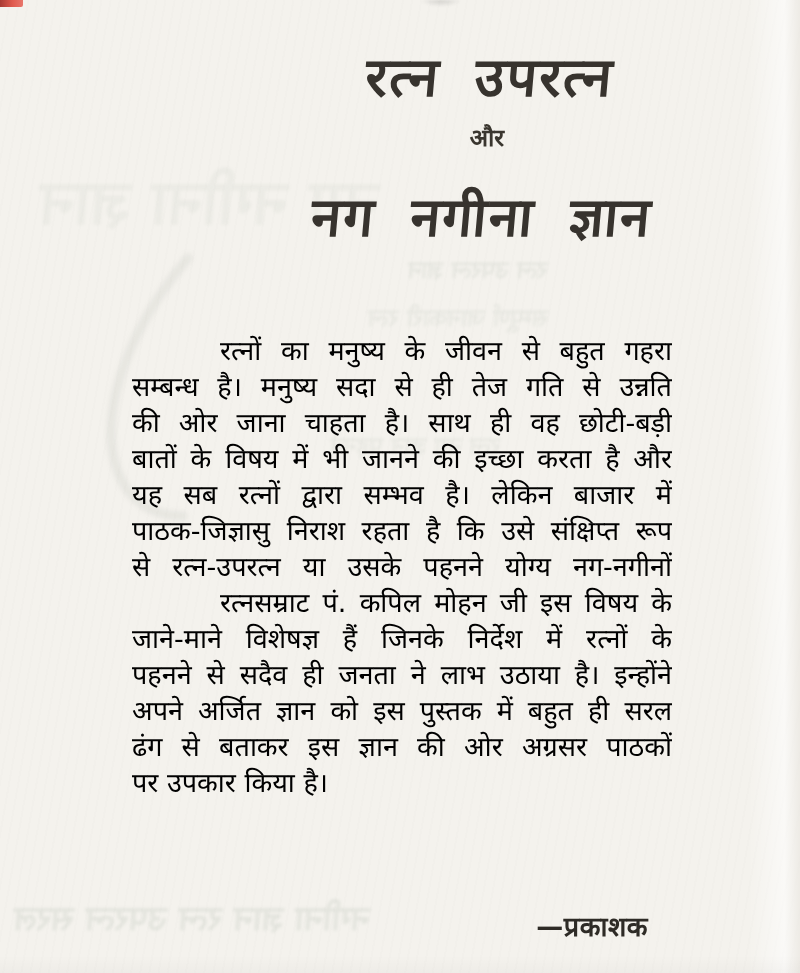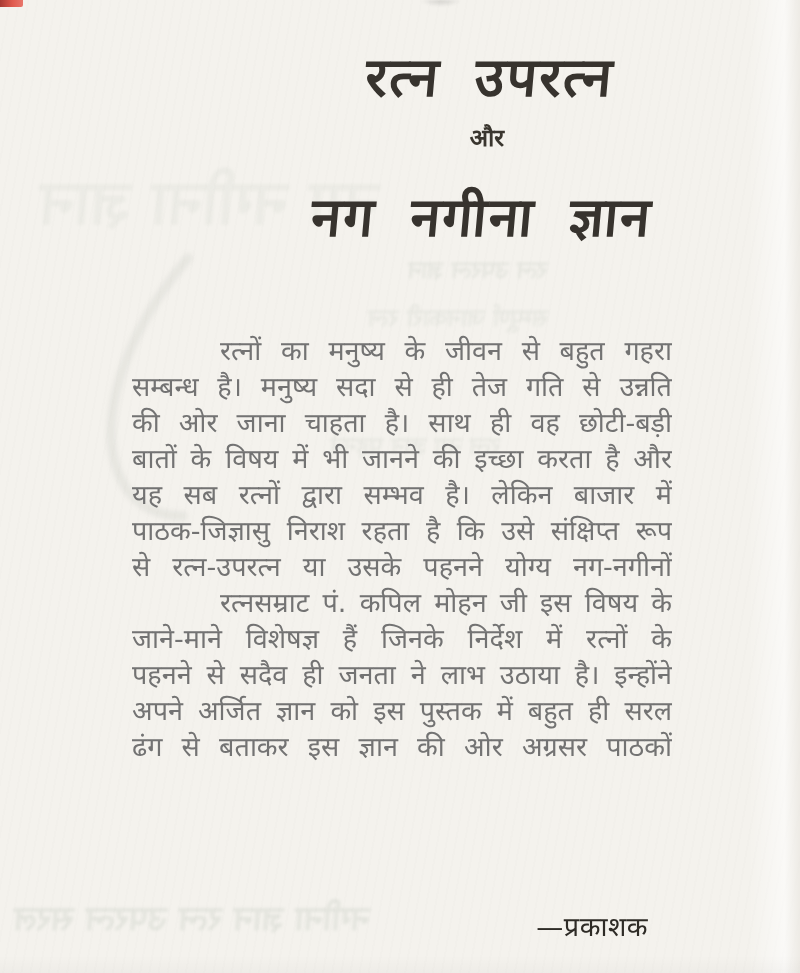--- a/index.html
+++ b/index.html
@@ -70,36 +70,36 @@
     position: absolute; left: 487px; top: 120px;
     transform: translateX(-50%);
     font-size: 24px; font-weight: 600; color: #3a362f;
     white-space: nowrap;
   }
 
   
   .body-text {
     position: absolute;
     left: 132px; top: 333px; width: 540px;
-    font-size: 27px; color: #737373;
+    font-size: 27px; color: #000000;
   }
   .body-line {
     height: 36px; line-height: 36px;
     text-align: justify;
     text-align-last: justify;
     overflow: hidden;
   }
   .body-line.indent { padding-left: 88px; }
   .body-line.last   { text-align-last: left; }
 
   .signature {
     position: absolute;
     left: 132px; top: 907px; width: 540px;
     text-align: right; padding-right: 24px; box-sizing: border-box;
-    font-size: 27px; font-weight: normal; color: #2e2b26;
+    font-size: 27px; font-weight: bold; color: #2e2b26;
     letter-spacing: 0.5px;
   }
 </style>
 </head>
 <body>
 
 <div class="page">
 
   <div class="texture"></div>
 
@@ -127,19 +127,20 @@
       <div class="body-line">की ओर जाना चाहता है। साथ ही वह छोटी-बड़ी</div>
       <div class="body-line">बातों के विषय में भी जानने की इच्छा करता है और</div>
       <div class="body-line">यह सब रत्नों द्वारा सम्भव है। लेकिन बाजार में</div>
       <div class="body-line">पाठक-जिज्ञासु निराश रहता है कि उसे संक्षिप्त रूप</div>
       <div class="body-line">से रत्न-उपरत्न या उसके पहनने योग्य नग-नगीनों</div>
       <div class="body-line indent">रत्नसम्राट पं. कपिल मोहन जी इस विषय के</div>
       <div class="body-line">जाने-माने विशेषज्ञ हैं जिनके निर्देश में रत्नों के</div>
       <div class="body-line">पहनने से सदैव ही जनता ने लाभ उठाया है। इन्होंने</div>
       <div class="body-line">अपने अर्जित ज्ञान को इस पुस्तक में बहुत ही सरल</div>
       <div class="body-line">ढंग से बताकर इस ज्ञान की ओर अग्रसर पाठकों</div>
+      <div class="body-line last">पर उपकार किया है।</div>
     </div>
 
   <div class="signature">—प्रकाशक</div>
 
   <div class="edge-right"></div>
   <div class="edge-bottom"></div>
 </div>
 
 </body></html>

